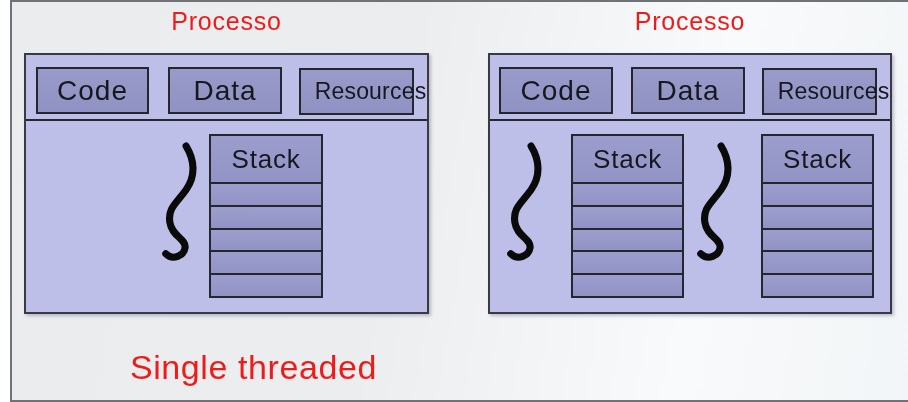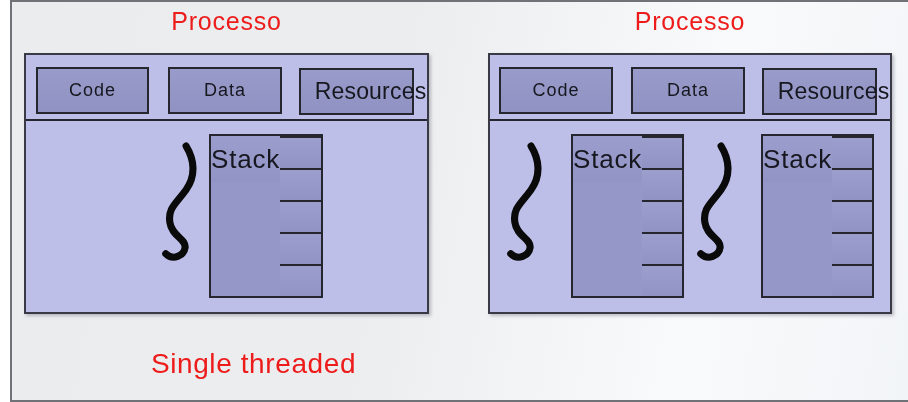--- a/index.html
+++ b/index.html
@@ -18,21 +18,21 @@
   }
   .proc-title{
     position:absolute;top:5px;
     text-align:center;
     font-size:25px;letter-spacing:0.8px;
     color:#ee1b1b;
   }
   .caption{
     position:absolute;top:346px;
     text-align:center;
-    font-size:28px;letter-spacing:0.6px;
+    font-size:34px;letter-spacing:0.6px;
     color:#ee1b1b;
   }
   .process-box{
     position:absolute;top:51px;height:261px;
     box-sizing:border-box;
     background:#bdbfe9;
     border:2px solid #3a3a46;
     box-shadow:2px 2px 3px rgba(90,90,105,0.35);
   }
   .header-strip{
@@ -41,28 +41,28 @@
     border-bottom:2px solid #26262e;
   }
   .hbox{
     position:absolute;top:12px;height:47px;
     box-sizing:border-box;
     background:linear-gradient(180deg,#999cca,#8f92c2);
     border:2px solid #26262e;
     display:flex;align-items:center;justify-content:center;
     color:#17171f;white-space:nowrap;overflow:visible;
   }
-  .hbox.code,.hbox.data{font-size:18px;letter-spacing:1px;}
+  .hbox.code,.hbox.data{font-size:28px;letter-spacing:1px;}
   .hbox.resources{font-size:23px;letter-spacing:0.2px;padding-left:28px;}
   .stack{
     position:absolute;top:79px;height:164px;width:114px;
     box-sizing:border-box;
     border:2px solid #26262e;
     background:#9497c7;
-    display:flex;flex-direction:row;
+    display:flex;flex-direction:column;
   }
   .stack-title{
     box-sizing:border-box;
     height:46px;flex:0 0 46px;
     display:flex;align-items:center;justify-content:center;
     font-size:26px;letter-spacing:0.8px;color:#17171f;
     background:linear-gradient(180deg,#9b9ecd,#9194c4);
   }
   .stack-rows{flex:1;display:flex;flex-direction:column;}
   .stack-row{

